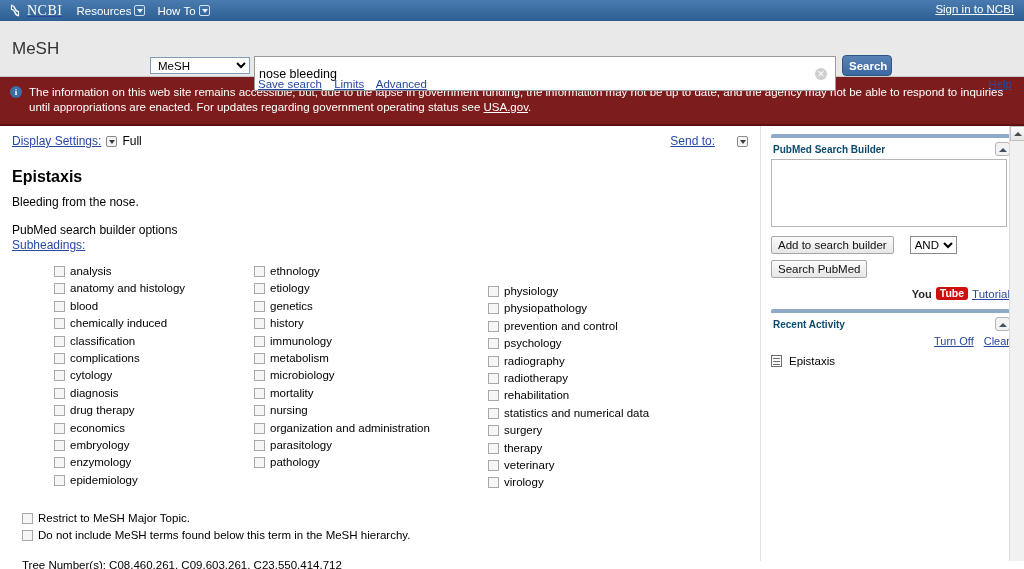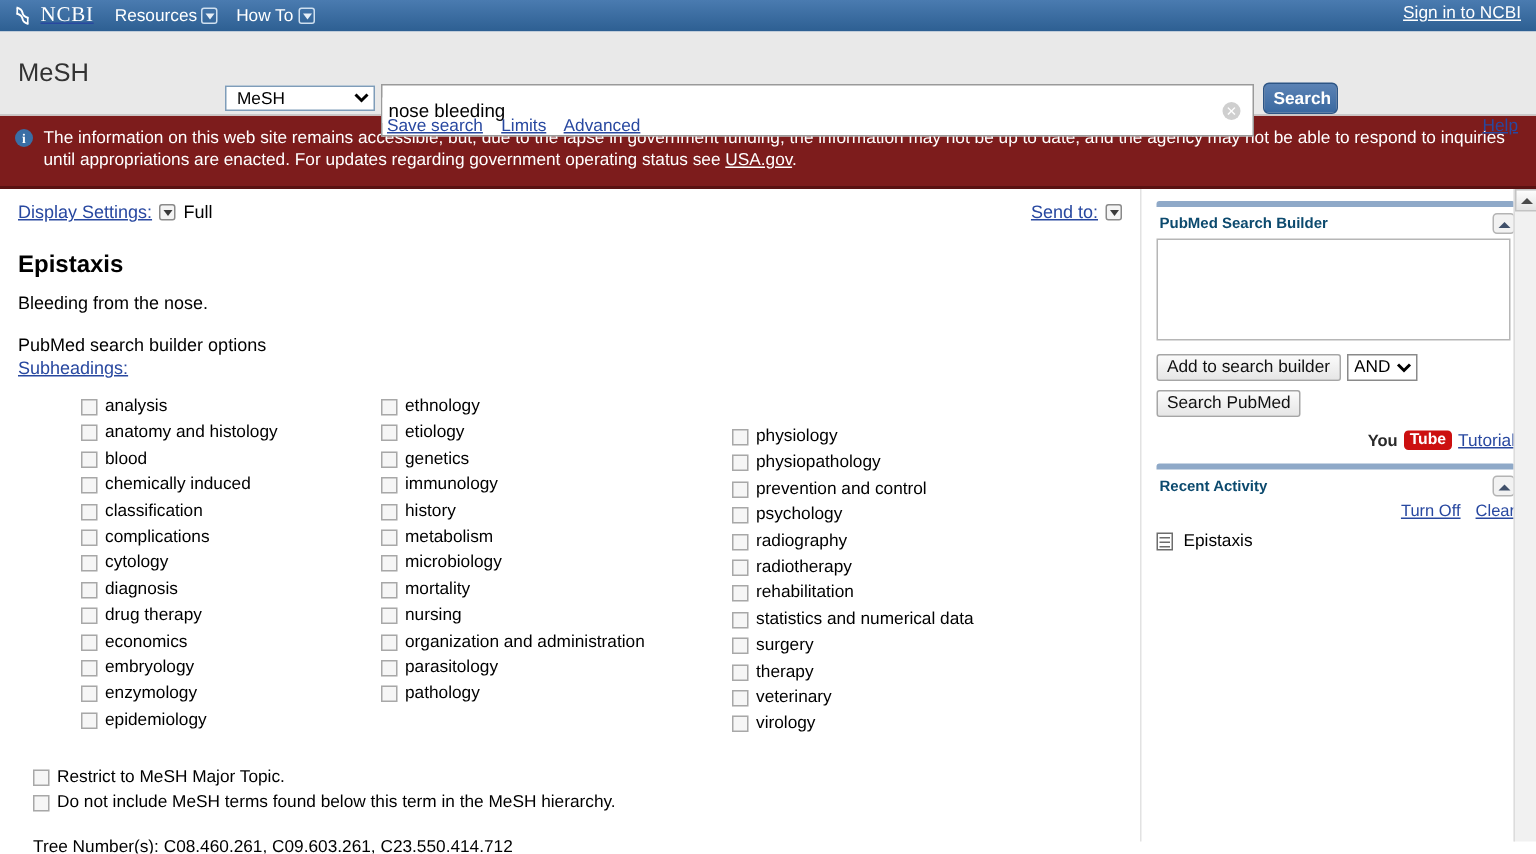--- a/index.html
+++ b/index.html
@@ -166,21 +166,21 @@
     position: relative; background: #f4f4f4;
   }
   .chev-box-dark::after {
     content: ""; position: absolute; left: 2px; top: 3px;
     border-left: 3.5px solid transparent;
     border-right: 3.5px solid transparent;
     border-top: 4px solid #3a3a3a;
   }
   #sendto {
     position: absolute; right: 12px; top: 8px;
-    display: flex; align-items: center; gap: 5px; font-size: 12px;
+    display: flex; align-items: center; gap: 22px; font-size: 12px;
   }
 
   h1#term-title {
     font-size: 16px; margin: 0 0 9px 0; font-weight: bold; color: #000;
   }
   .defn { font-size: 12px; margin: 0 0 14px 0; }
   .builder-lead { font-size: 12px; margin: 0 0 1px 0; }
   #subheadings-link { font-size: 12px; }
 
   
@@ -245,20 +245,21 @@
     background: linear-gradient(#fbfbfb, #e6e6e6);
     border: 1px solid #a6a6a6; border-radius: 2px;
     font-size: 11.5px; padding: 2px 6px; cursor: pointer;
     font-family: "Liberation Sans", sans-serif;
     color: #111;
   }
   #bool-select {
     font-size: 11.5px; height: 18px;
     border: 1px solid #8a8a8a; background: #fff;
     font-family: "Liberation Sans", sans-serif;
+    margin-left: 12px;
   }
   #search-pubmed-row { margin-top: 6px; }
   #yt-row {
     display: flex; align-items: center; justify-content: flex-end;
     gap: 4px; margin-top: 9px;
   }
   #yt-you { font-size: 11px; font-weight: bold; color: #2a2a2a; }
   #yt-tube {
     background: #cc1010; color: #fff; font-size: 10.5px; font-weight: bold;
     border-radius: 3px; padding: 0px 4px 1px 4px;
@@ -440,25 +441,25 @@
           <div class="sub-item">
             <span class="cb"></span>
             <span>etiology</span>
           </div>
           <div class="sub-item">
             <span class="cb"></span>
             <span>genetics</span>
           </div>
           <div class="sub-item">
             <span class="cb"></span>
+            <span>history</span>
+          </div>
+          <div class="sub-item">
+            <span class="cb"></span>
             <span>immunology</span>
-          </div>
-          <div class="sub-item">
-            <span class="cb"></span>
-            <span>history</span>
           </div>
           <div class="sub-item">
             <span class="cb"></span>
             <span>metabolism</span>
           </div>
           <div class="sub-item">
             <span class="cb"></span>
             <span>microbiology</span>
           </div>
           <div class="sub-item">

